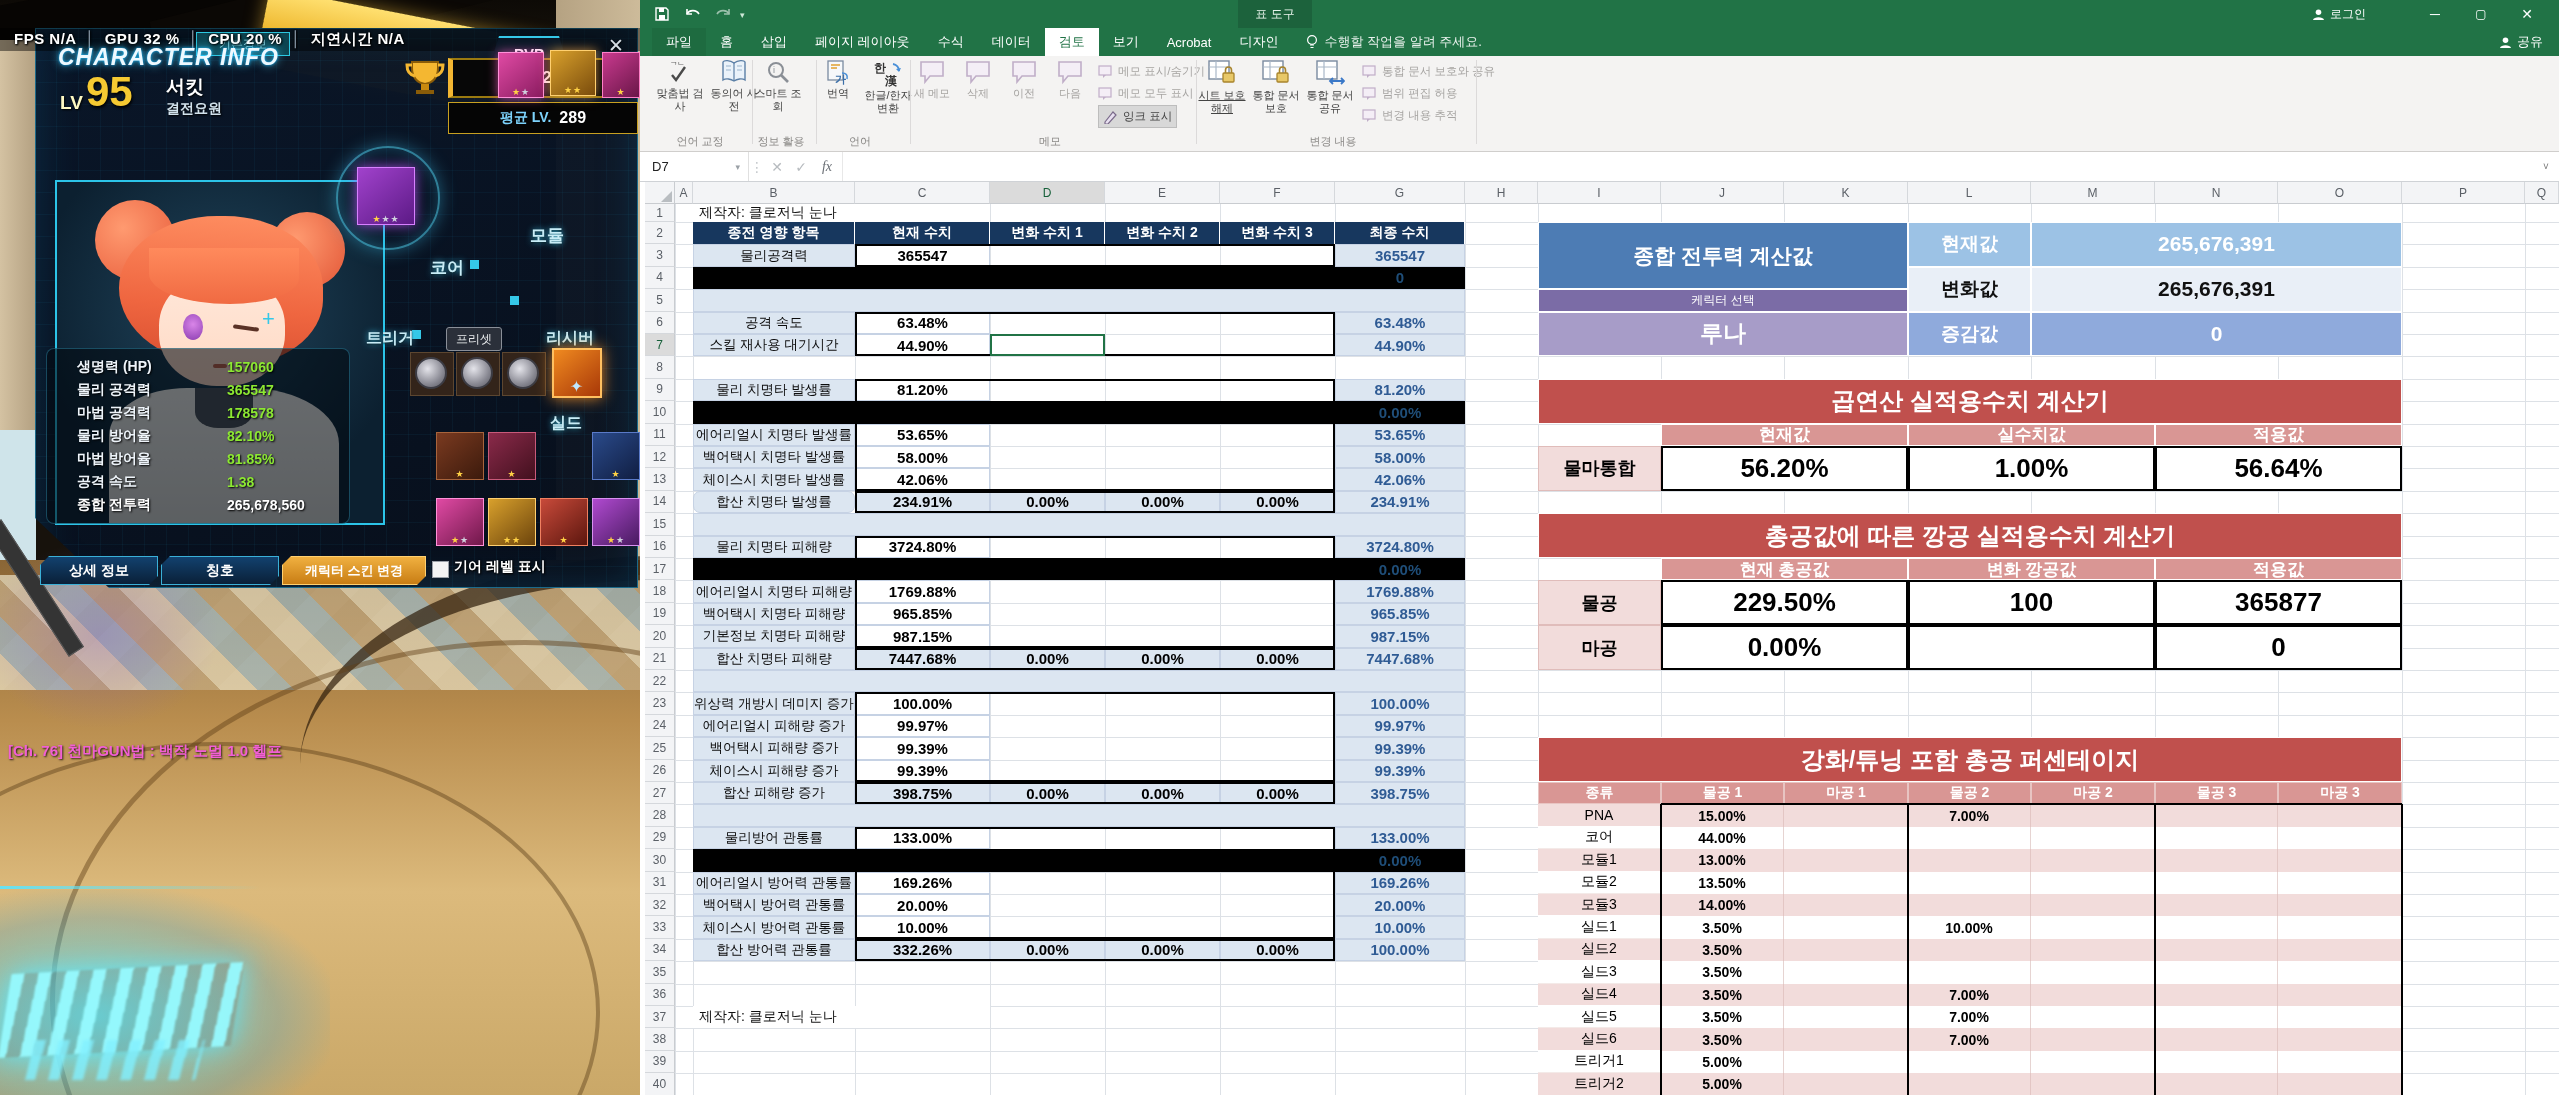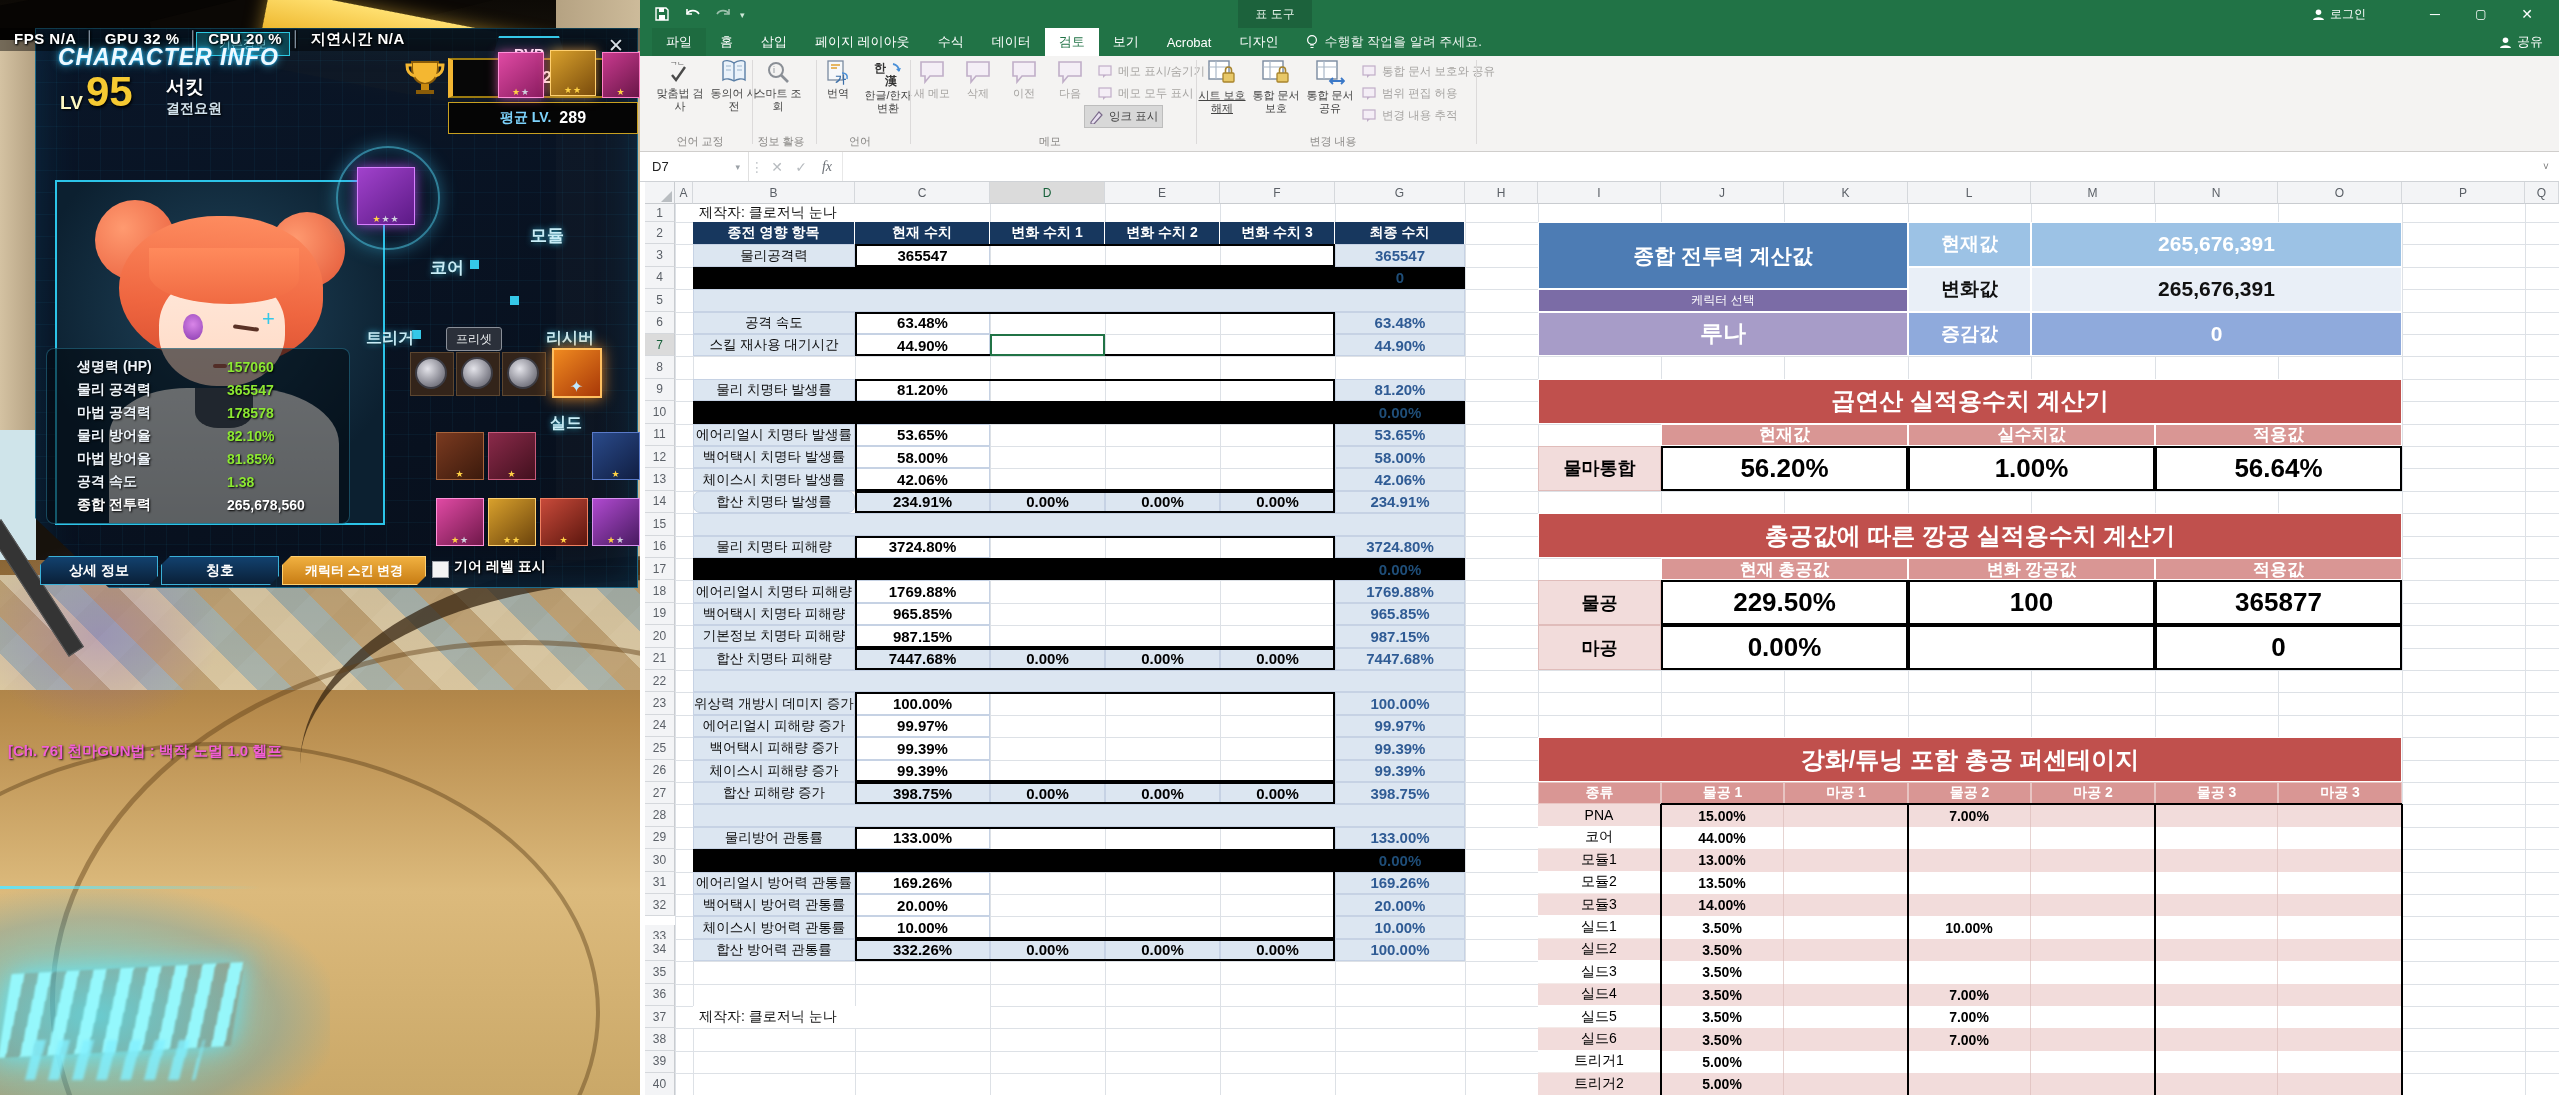--- a/index.html
+++ b/index.html
@@ -392,21 +392,21 @@
           </svg>
           <span>메모 표시/숨기기</span>
         </div>
         <div class="sidebtn" style="left: 190px; top: 27px;">
           <svg width="15" height="14" viewBox="0 0 15 14">
             <rect x="1" y="1" width="12" height="9" fill="#f4eef6" stroke="#c0aec8" stroke-width="1.2"></rect>
             <path d="M5 10v3l3-3" fill="#c0aec8"></path>
           </svg>
           <span>메모 모두 표시</span>
         </div>
-        <div class="sidebtn on" style="left: 176px; top: 49px; justify-content: center;">
+        <div class="sidebtn on" style="left: 190px; top: 49px; justify-content: center;">
           <svg width="15" height="14" viewBox="0 0 15 14">
             <path d="M2 12L10 2l3 3-8 9H2z" fill="#e8e0f0" stroke="#7a6a8a" stroke-width="1.2"></path>
           </svg>
           <span>잉크 표시</span>
         </div>
         <div class="glabel">메모</div>
       </div>
       <div class="gdivider" style="left: 556px;"></div>
       <div class="rgroup" style="left: 554px; width: 278px;">
         <div class="rbtn" style="left: 2px; width: 52px;">
@@ -576,21 +576,21 @@
     <div class="cell rowhdr" style="left: 645px; top: 692.4px; width: 30px; height: 22.4px;">23</div>
     <div class="cell rowhdr" style="left: 645px; top: 714.8px; width: 30px; height: 22.4px;">24</div>
     <div class="cell rowhdr" style="left: 645px; top: 737.2px; width: 30px; height: 22.4px;">25</div>
     <div class="cell rowhdr" style="left: 645px; top: 759.6px; width: 30px; height: 22.4px;">26</div>
     <div class="cell rowhdr" style="left: 645px; top: 782px; width: 30px; height: 22.4px;">27</div>
     <div class="cell rowhdr" style="left: 645px; top: 804.4px; width: 30px; height: 22.4px;">28</div>
     <div class="cell rowhdr" style="left: 645px; top: 826.8px; width: 30px; height: 22.4px;">29</div>
     <div class="cell rowhdr" style="left: 645px; top: 849.2px; width: 30px; height: 22.4px;">30</div>
     <div class="cell rowhdr" style="left: 645px; top: 871.6px; width: 30px; height: 22.4px;">31</div>
     <div class="cell rowhdr" style="left: 645px; top: 894px; width: 30px; height: 22.4px;">32</div>
-    <div class="cell rowhdr" style="left: 645px; top: 916.4px; width: 30px; height: 22.4px; margin-top: 9px;">33</div>
+    <div class="cell rowhdr" style="left: 645px; top: 916.4px; width: 30px; height: 22.4px;">33</div>
     <div class="cell rowhdr" style="left: 645px; top: 938.8px; width: 30px; height: 22.4px;">34</div>
     <div class="cell rowhdr" style="left: 645px; top: 961.2px; width: 30px; height: 22.4px;">35</div>
     <div class="cell rowhdr" style="left: 645px; top: 983.6px; width: 30px; height: 22.4px;">36</div>
     <div class="cell rowhdr" style="left: 645px; top: 1006px; width: 30px; height: 22.4px;">37</div>
     <div class="cell rowhdr" style="left: 645px; top: 1028.4px; width: 30px; height: 22.4px;">38</div>
     <div class="cell rowhdr" style="left: 645px; top: 1050.8px; width: 30px; height: 22.4px;">39</div>
     <div class="cell rowhdr" style="left: 645px; top: 1073.2px; width: 30px; height: 22.4px;">40</div>
     <div class="cell hdr2" style="left: 693px; top: 222px; width: 162px; height: 22.4px;">종전 영향 항목</div>
     <div class="cell hdr2" style="left: 855px; top: 222px; width: 135px; height: 22.4px;">현재 수치</div>
     <div class="cell hdr2" style="left: 990px; top: 222px; width: 115px; height: 22.4px;">변화 수치 1</div>

